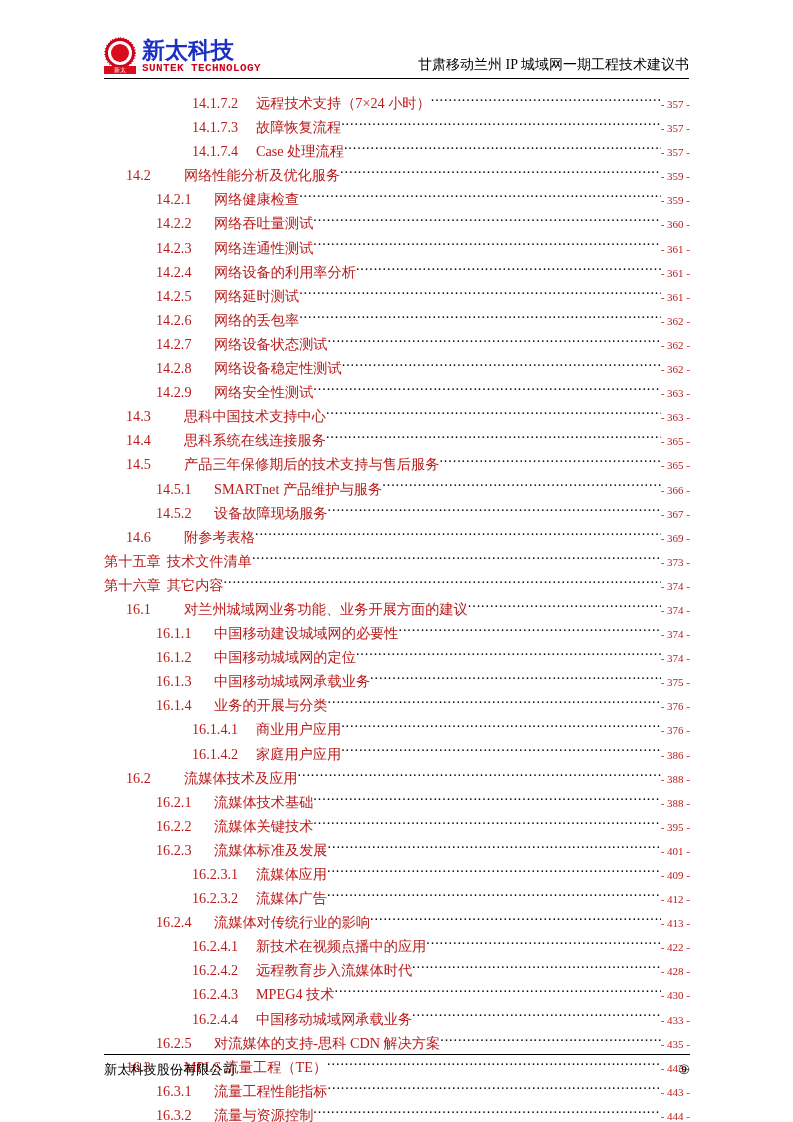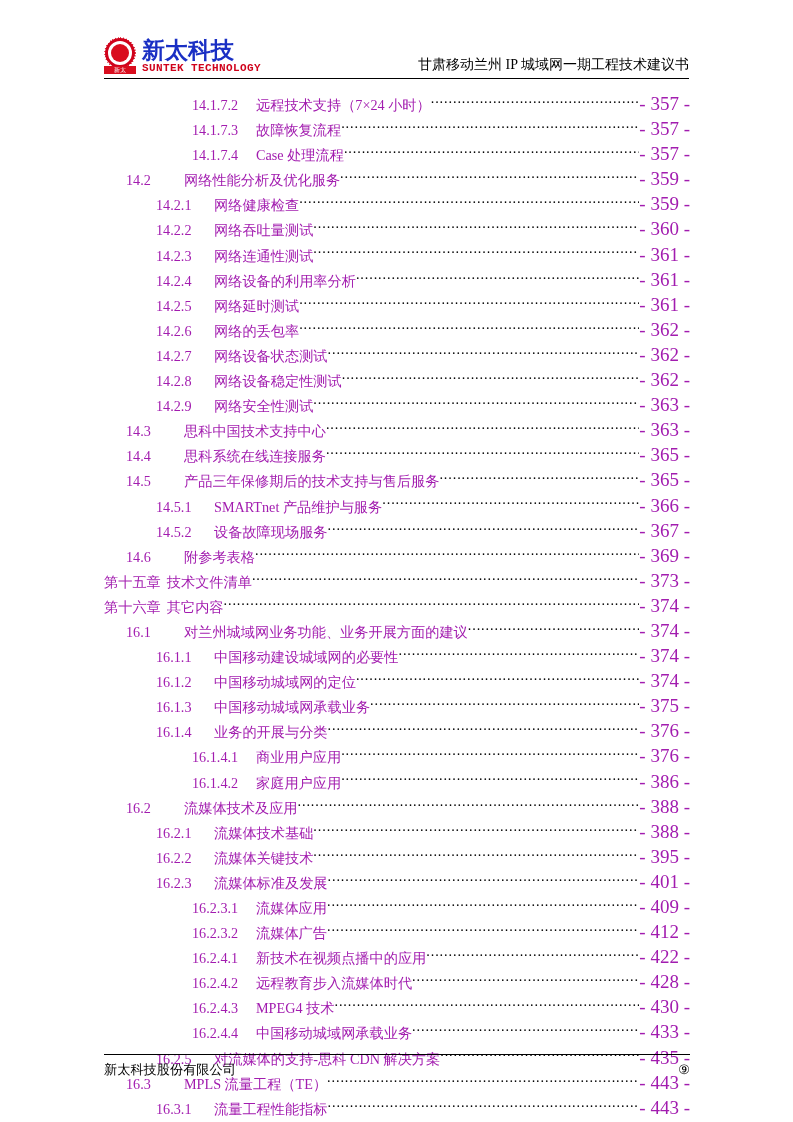--- a/index.html
+++ b/index.html
@@ -135,21 +135,21 @@
     left: 104px;
     top: 92px;
     width: 586px;
   }
   .toc-row {
     display: flex;
     align-items: baseline;
     font-size: 14.2px;
     line-height: 23.1px;
     white-space: nowrap;
-    color: #a21caf;
+    color: #b91c1c;
   }
   .toc-label {
     display: flex;
     align-items: baseline;
     flex: 0 0 auto;
   }
   .toc-num {
     flex: 0 0 auto;
     letter-spacing: 0px;
   }
@@ -169,21 +169,21 @@
     left: 0;
     bottom: 0;
     letter-spacing: 0.9px;
     font-size: 14.2px;
     color: #000;
     white-space: nowrap;
   }
   .toc-page {
     flex: 0 0 auto;
     text-align: right;
-    font-size: 19px;
+    font-size: 11px;
     padding-left: 0px;
   }
 
   
   .lvl-chapter .toc-num { margin-right: 6px; }
   .lvl-chapter { padding-left: 0px; }
 
   .lvl2 { padding-left: 22px; }
   .lvl2 .toc-num { width: 58px; }
 
@@ -507,20 +507,28 @@
         <span class="toc-page">- 409 -</span>
       </div>
       <div class="toc-row lvl4">
         <span class="toc-label">
           <span class="toc-num">16.2.3.2</span>
           <span class="toc-text">流媒体广告</span>
         </span>
         <span class="toc-dots"></span>
         <span class="toc-page">- 412 -</span>
       </div>
+      <div class="toc-row lvl3">
+        <span class="toc-label">
+          <span class="toc-num">16.2.4</span>
+          <span class="toc-text">流媒体对传统行业的影响</span>
+        </span>
+        <span class="toc-dots"></span>
+        <span class="toc-page">- 413 -</span>
+      </div>
       <div class="toc-row lvl4">
         <span class="toc-label">
           <span class="toc-num">16.2.4.1</span>
           <span class="toc-text">新技术在视频点播中的应用</span>
         </span>
         <span class="toc-dots"></span>
         <span class="toc-page">- 422 -</span>
       </div>
       <div class="toc-row lvl4">
         <span class="toc-label">

